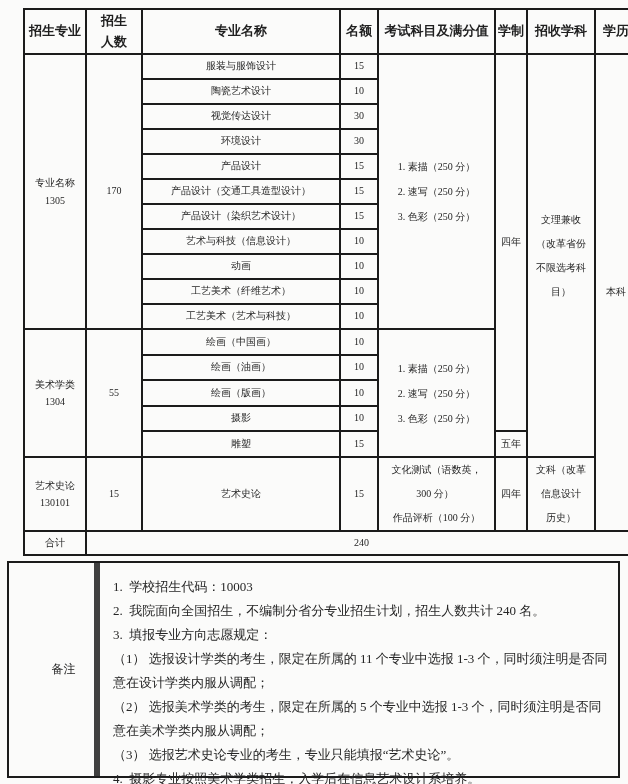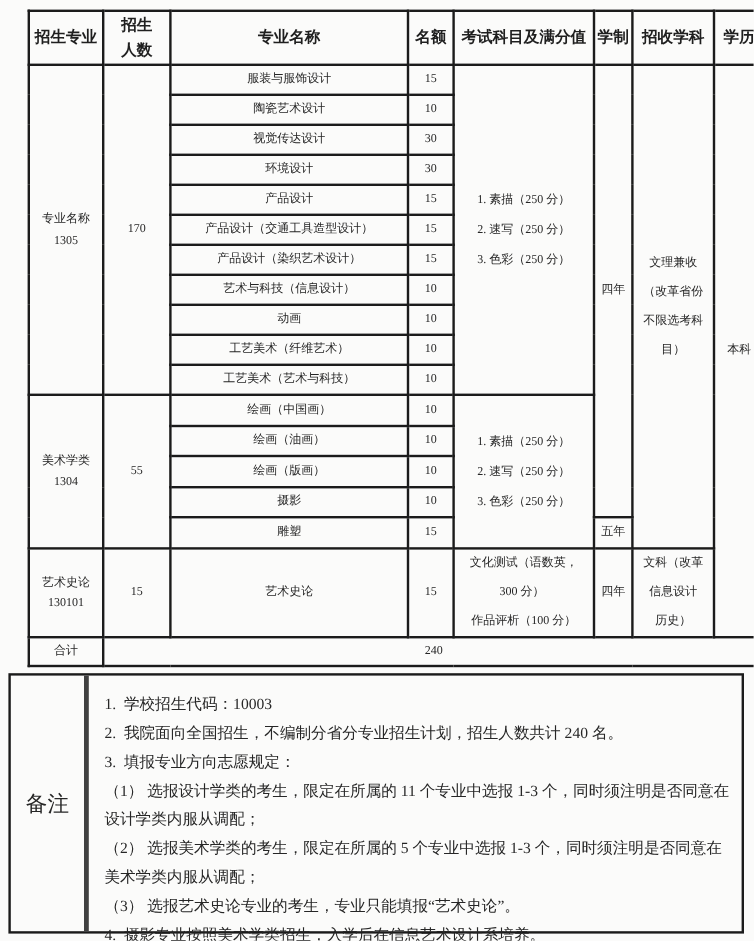--- a/index.html
+++ b/index.html
@@ -49,23 +49,23 @@
   td.subj div{line-height:24px;}
 
   .notes-block{
     position:absolute;left:7px;top:561px;
     width:609px;height:213px;
     border:2px solid #1b1b1b;
     display:flex;
   }
   .notes-label{
     width:61px;
-    border-right:4px solid #404040;
+    border-right:6px solid #404040;
     display:flex;align-items:center;justify-content:center;
-    font-size:18px;flex:none;
+    font-size:12px;flex:none;padding-left:24px;
   }
   .notes-body{
     flex:1;
     padding:12px 6px 6px 13px;
     font-size:13px;
   }
   .notes-body p{
     margin:0;
     line-height:24px;
     white-space:pre-wrap;

